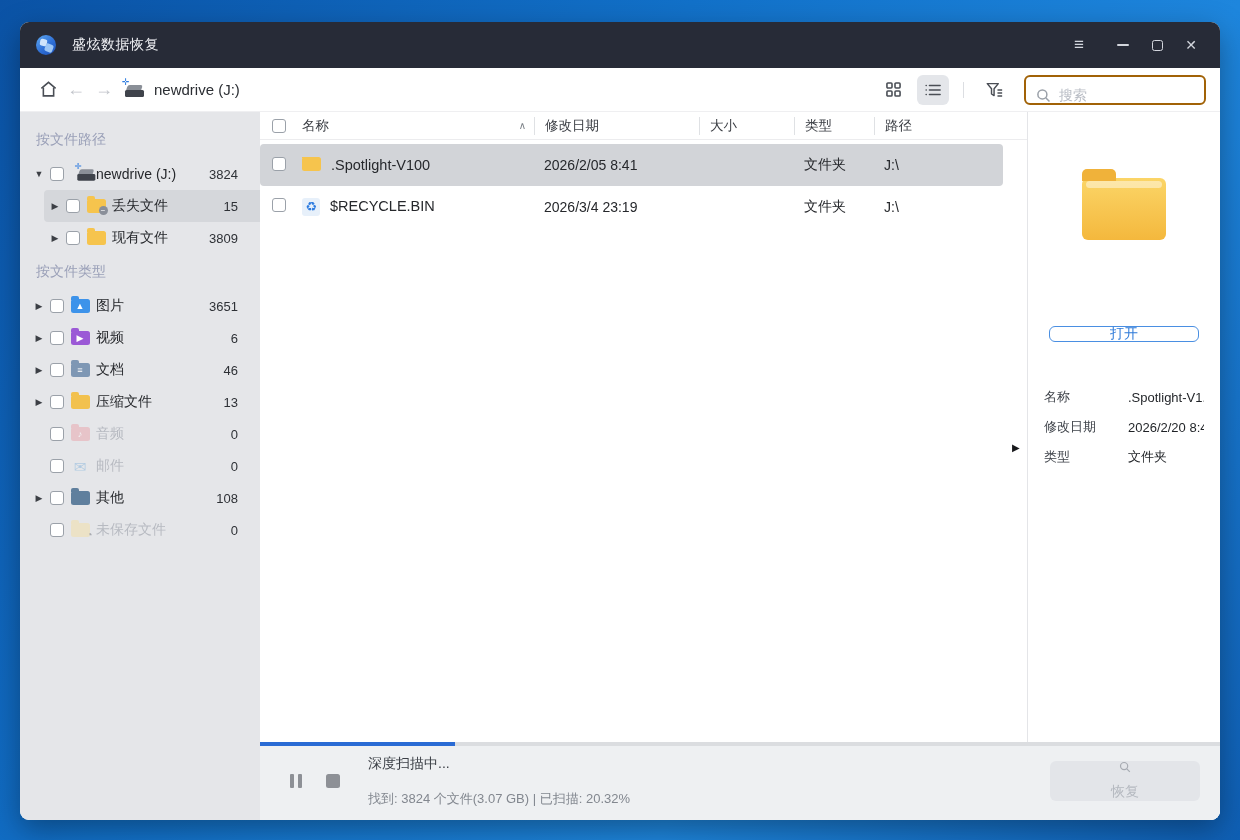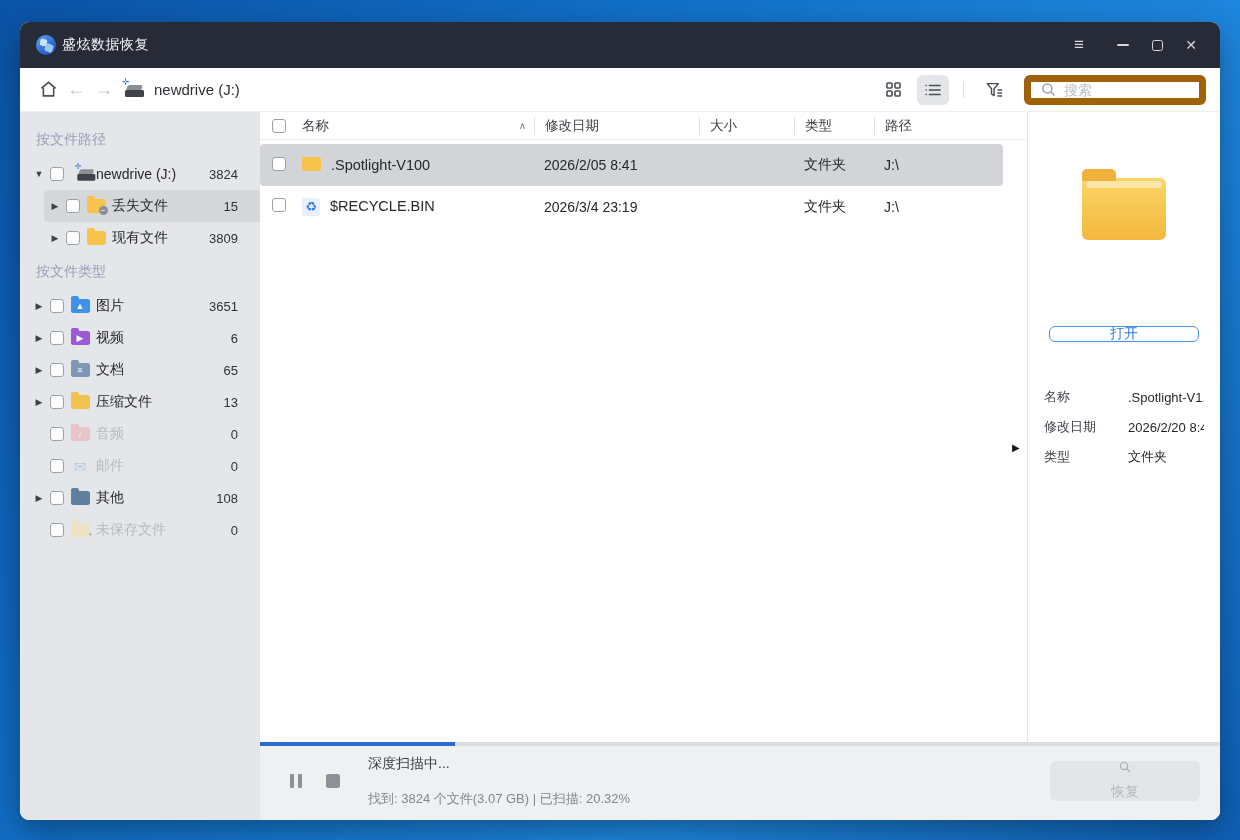--- a/index.html
+++ b/index.html
@@ -6,42 +6,42 @@
   html,body { width:1240px; height:840px; overflow:hidden; }
   body { background:linear-gradient(125deg,#0b53a6 0%,#1271c9 38%,#1e86dd 68%,#0f5fb4 100%); position:relative; }
 
   .window { position:absolute; left:20px; top:22px; width:1200px; height:798px; border-radius:9px; overflow:hidden; background:#fff; box-shadow:0 10px 30px rgba(0,0,0,.35); display:flex; flex-direction:column; }
 
   
   .titlebar { height:46px; background:#272b37; display:flex; align-items:center; padding:0 12px 0 16px; flex:0 0 auto; }
   .applogo { width:20px; height:20px; border-radius:50%; background:linear-gradient(140deg,#5fa9f2 0%,#2e6fd6 55%,#1c4fb6 100%); position:relative; overflow:hidden; }
   .applogo::before { content:""; position:absolute; left:4px; top:4px; width:7px; height:7px; background:#cfe4fb; border-radius:2px; transform:rotate(12deg); }
   .applogo::after { content:""; position:absolute; right:3px; bottom:3px; width:8px; height:8px; background:#9cc6f5; border-radius:2px; transform:rotate(20deg); }
-  .apptitle { color:#f2f3f6; font-size:14px; margin-left:6px; letter-spacing:.5px; }
+  .apptitle { color:#f2f3f6; font-size:14px; margin-left:16px; letter-spacing:.5px; }
   .tb-spacer { flex:1; }
   .winbtn { width:34px; height:30px; display:flex; align-items:center; justify-content:center; color:#d3d6dd; cursor:default; }
   .winbtn.menu { font-size:17px; margin-right:10px; }
   .bar-min { width:12px; height:2px; background:#d3d6dd; border-radius:1px; }
   .box-max { width:11px; height:11px; border:1.6px solid #d3d6dd; border-radius:2.5px; }
   .winbtn.close { font-size:14px; }
 
   
   .toolbar { height:44px; background:#ffffff; display:flex; align-items:center; padding:0 14px; flex:0 0 auto; border-bottom:1px solid #efeff1; }
   .tool-ic { display:flex; align-items:center; justify-content:center; width:28px; height:28px; }
   .nav-arrow { font-size:18px; color:#c2c5cb; }
   .loc-text { font-size:15px; color:#2b2e33; margin-left:8px; }
   .drive-ic { position:relative; width:22px; height:16px; margin-left:6px; }
   .drive-ic .dv-top { position:absolute; left:3px; top:3px; width:15px; height:5px; background:#8a8f97; border-radius:2px 2px 0 0; transform:skewX(-18deg); }
   .drive-ic .dv-body { position:absolute; left:1px; bottom:1px; width:19px; height:7px; background:#3f434b; border-radius:1.5px; }
   .drive-ic .dv-badge { position:absolute; left:-2px; top:-5px; font-size:9px; color:#2e7ce0; font-weight:bold; }
   .view-group { display:flex; align-items:center; gap:8px; }
   .viewbtn { width:32px; height:30px; border-radius:6px; display:flex; align-items:center; justify-content:center; }
   .viewbtn.active { background:#e4e6ea; }
   .vsep { width:1px; height:16px; background:#dcdee2; margin:0 6px; }
-  .searchbox { width:182px; height:30px; border:7px solid #a16207; border-radius:6px; display:flex; align-items:flex-start; padding:0 10px; margin-left:14px; background:#fff; }
+  .searchbox { width:182px; height:30px; border:2px solid #a16207; border-radius:6px; display:flex; align-items:flex-end; padding:0 10px; margin-left:14px; background:#fff; }
   .searchbox input { border:none; outline:none; flex:1; font-size:14px; color:#333; margin-left:8px; width:100px; background:transparent; }
   .searchbox input::placeholder { color:#b9bdc5; }
 
   
   .bodyrow { flex:1; display:flex; min-height:0; }
 
   
   .sidebar { width:240px; background:#e5e6e9; flex:0 0 auto; padding-top:10px; overflow:hidden; }
   .sec-label { font-size:14px; color:#9aa0b8; padding:9px 0 9px 16px; }
   .trow { height:32px; display:flex; align-items:center; position:relative; }
@@ -254,21 +254,21 @@
           <span class="tr-label">视频</span>
           <span class="tr-count">6</span>
         </div>
         <div class="trow ind0">
           <span class="tr-arrow">▶</span>
           <span class="cb"></span>
           <span class="ticon">
             <span class="fold f-doc">≡</span>
           </span>
           <span class="tr-label">文档</span>
-          <span class="tr-count">65</span>
+          <span class="tr-count">46</span>
         </div>
         <div class="trow ind0">
           <span class="tr-arrow">▶</span>
           <span class="cb"></span>
           <span class="ticon">
             <span class="fold f-zip"></span>
           </span>
           <span class="tr-label">压缩文件</span>
           <span class="tr-count">13</span>
         </div>

